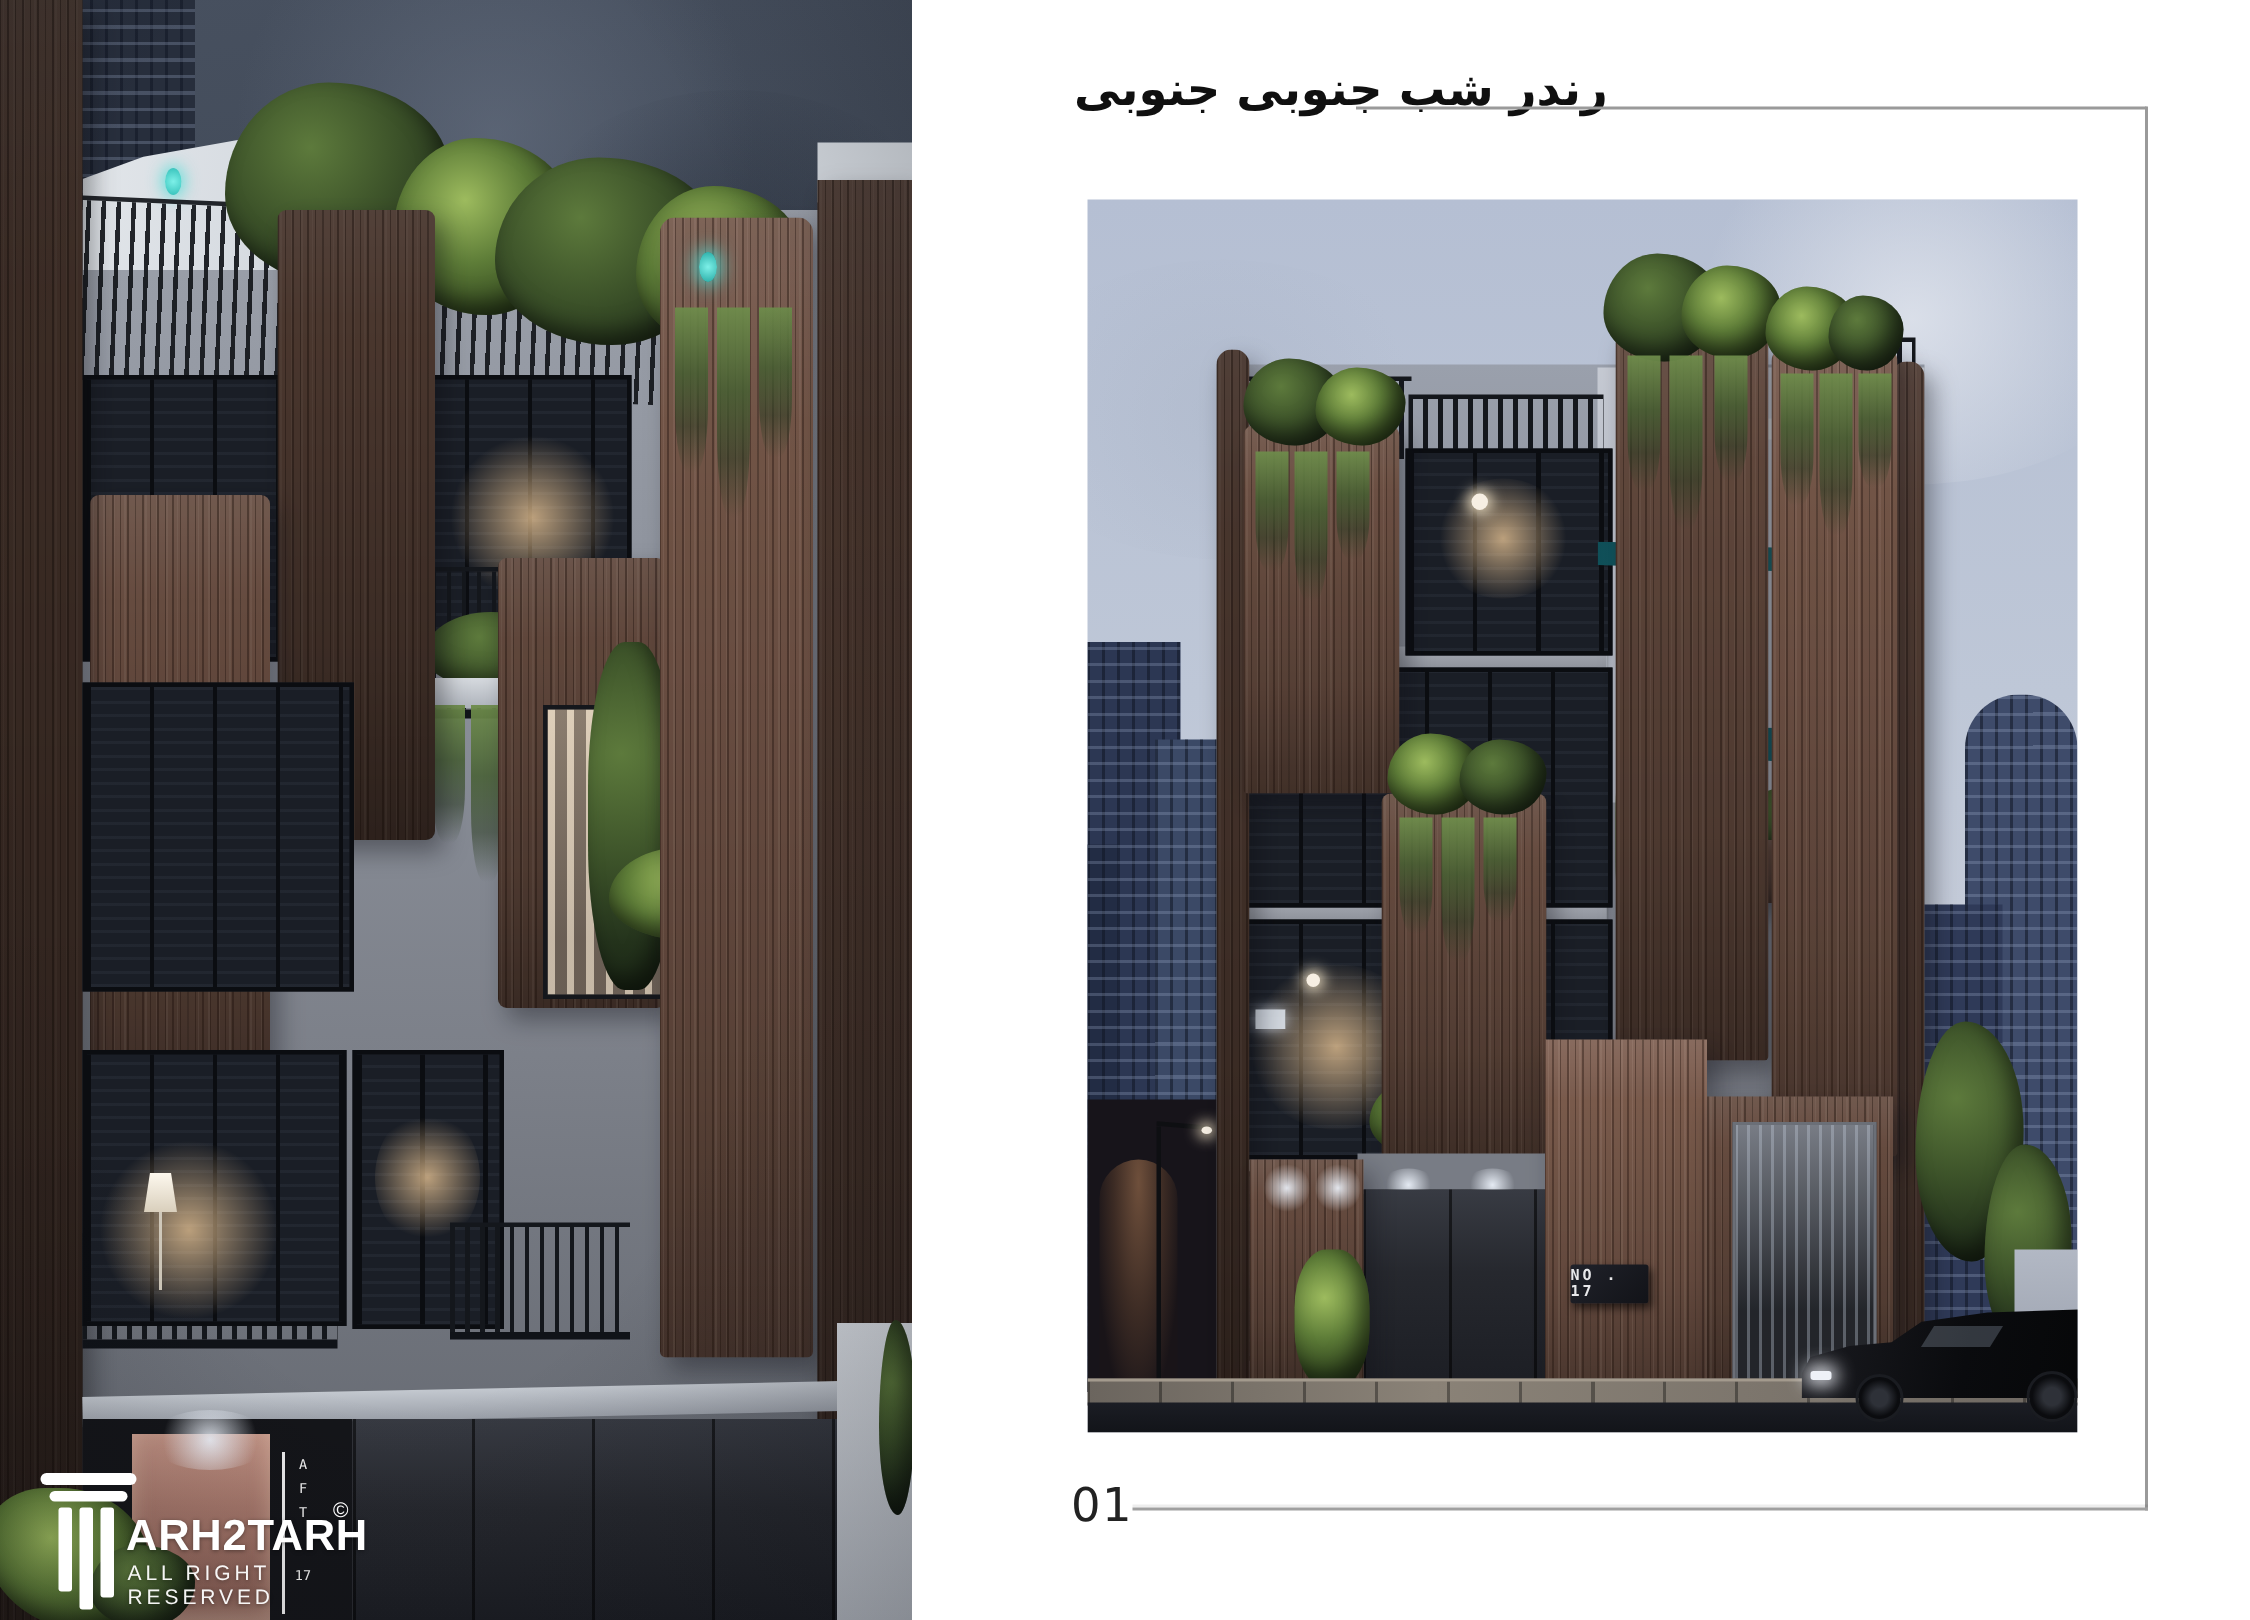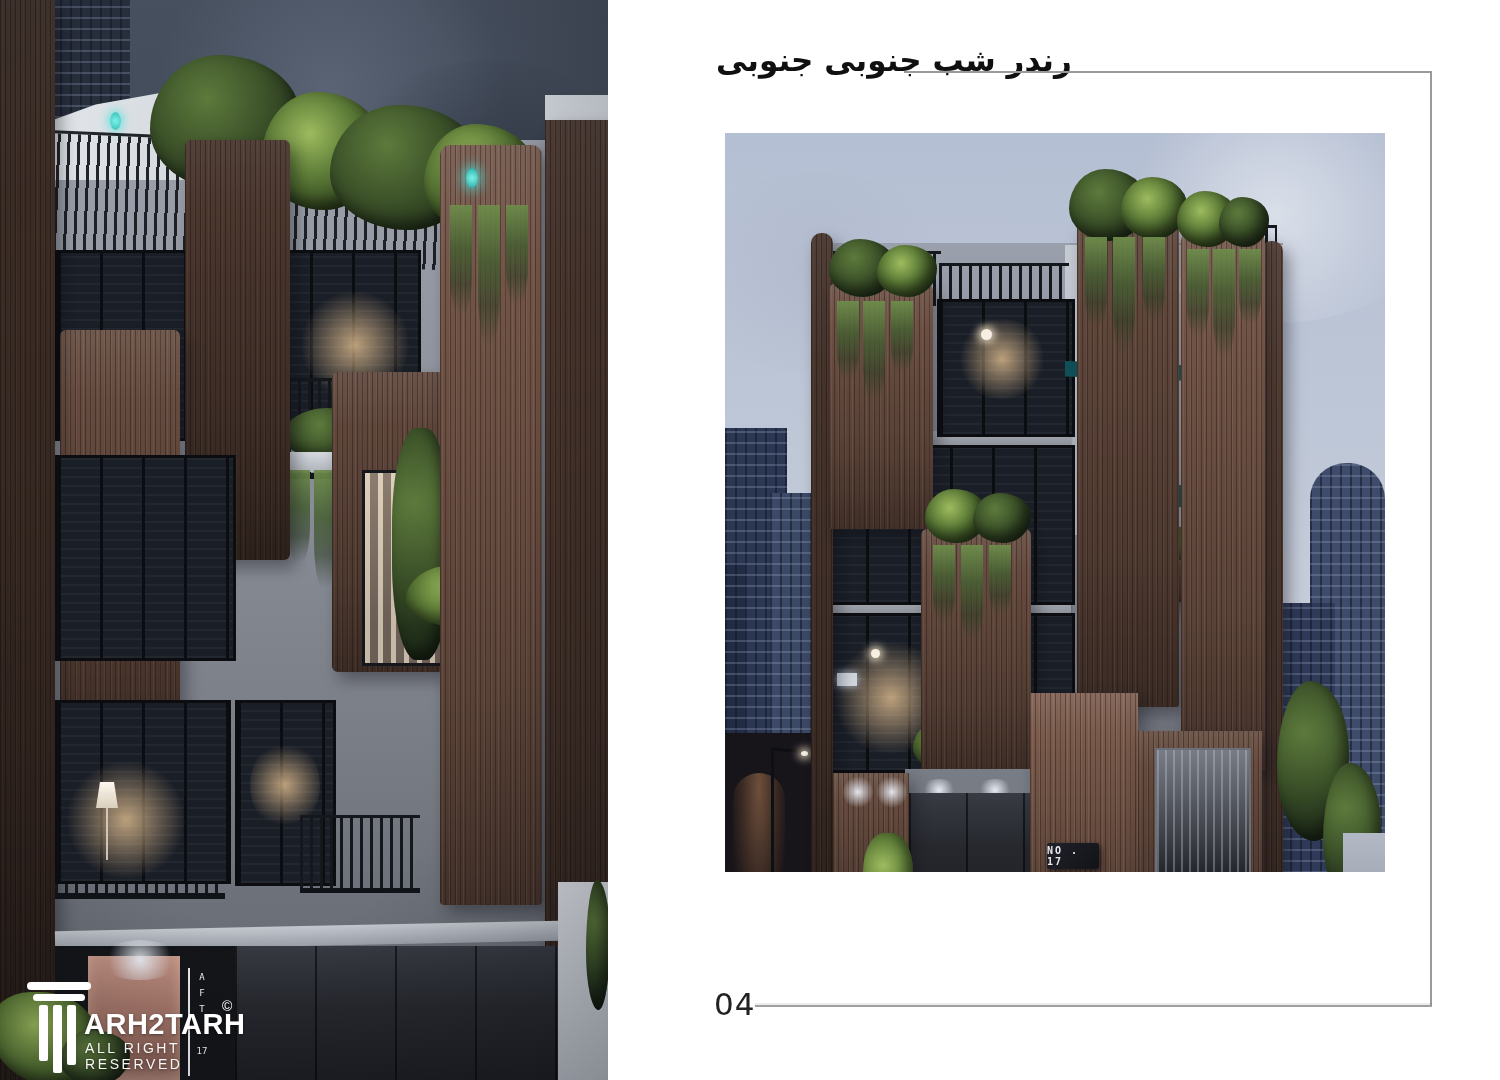--- a/index.html
+++ b/index.html
@@ -156,23 +156,23 @@
       <div class="brand-name">ARH2TARH</div>
       <div class="brand-c">©</div>
       <div class="brand-tag">ALL RIGHT RESERVED</div>
     </div>
   </div>
 
   <div class="ptitle" dir="rtl">رندر شب جنوبی جنوبی</div>
   <div class="rule" style="left:904px;top:71px;width:527px;height:2px;"></div>
   <div class="rule" style="left:1430px;top:71px;width:2px;height:936px;"></div>
   <div class="rule" style="left:755px;top:1005px;width:677px;height:2px;background:#a0a0a0;box-shadow:0 -2px 0 rgba(0,0,0,.07);"></div>
-  <div class="pnum">04</div>
-
-  <div class="photo" style="left:725px;top:133px;width:660px;height:739px;background:linear-gradient(180deg,#b5bfd3 0%,#bec7d7 40%,#cacfdb 75%,#d3d6de 100%);">
+  <div class="pnum">01</div>
+
+  <div class="photo" style="left:725px;top:133px;width:660px;height:822px;background:linear-gradient(180deg,#b5bfd3 0%,#bec7d7 40%,#cacfdb 75%,#d3d6de 100%);">
 
     <div class="a" style="left:380px;top:-30px;width:340px;height:220px;border-radius:50%;background:radial-gradient(circle,rgba(226,230,238,.8) 0%,rgba(226,230,238,0) 70%);"></div>
     <div class="a" style="left:-60px;top:40px;width:300px;height:200px;border-radius:50%;background:radial-gradient(circle,rgba(172,182,200,.5) 0%,rgba(172,182,200,0) 70%);"></div>
 
     <div class="twr" style="left:0;top:295px;width:62px;height:500px;background-color:#2c3753;"></div>
     <div class="twr" style="left:45px;top:360px;width:50px;height:435px;background-color:#3b4966;"></div>
     <div class="twr" style="left:0;top:430px;width:20px;height:365px;background-color:#222c44;"></div>
     <div class="twr" style="left:585px;top:330px;width:75px;height:465px;background-color:#3e4b6a;border-radius:36px 36px 0 0;"></div>
     <div class="twr" style="left:555px;top:470px;width:55px;height:325px;background-color:#2f3a58;"></div>
 

